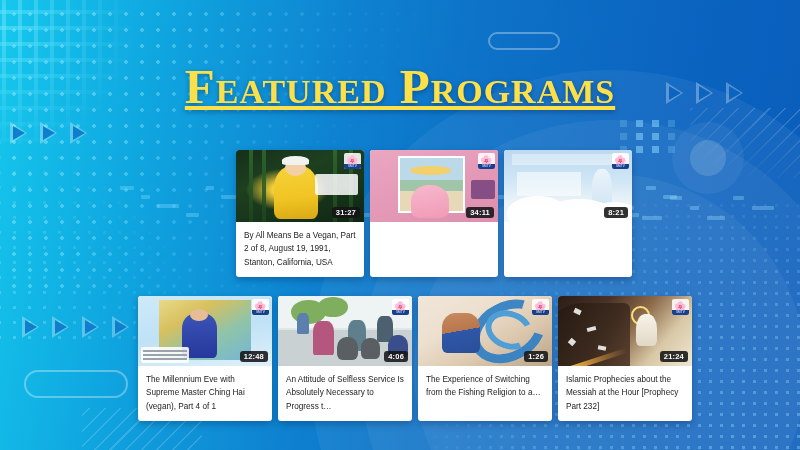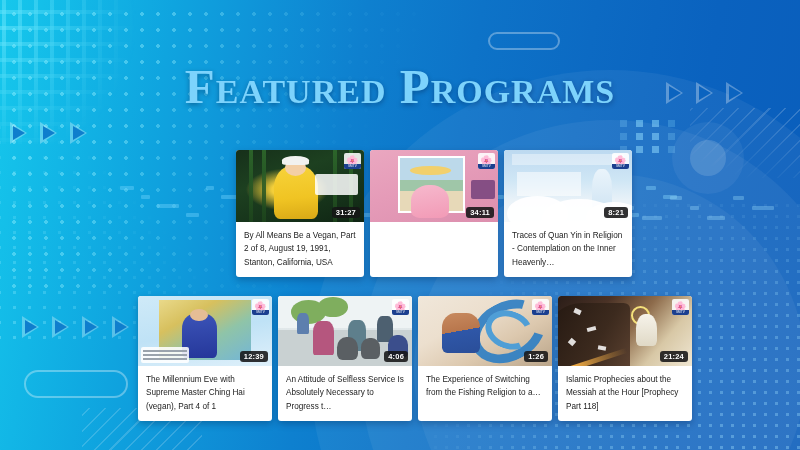--- a/index.html
+++ b/index.html
@@ -149,24 +149,25 @@
   }
 
   
   .title {
     position:absolute; left:0; right:0; top:62px;
     text-align:center;
     font-family:"Liberation Serif", "DejaVu Serif", serif;
     font-size:49px;
     font-weight:700;
     letter-spacing:1px;
-    color:#7dd3fc;
+    color:#fde047;
     font-variant:small-caps;
     text-shadow:0 2px 5px rgba(0,20,60,.38);
     line-height:1;
+    text-decoration:underline;
   }
 
   
   .row { position:absolute; display:flex; }
   .row-1 { left:236px; top:150px; gap:6px; }
   .row-2 { left:138px; top:296px; gap:6px; }
 
   .card {
     width:128px;
     background:#fff;
@@ -529,21 +530,20 @@
           <span class="cloud" style="left:2%;bottom:-12%;width:48%;height:48%"></span>
           <span class="cloud" style="left:30%;bottom:-20%;width:58%;height:52%"></span>
           <span class="cloud" style="left:64%;bottom:-14%;width:44%;height:42%"></span>
         </div>
         <div class="badge-logo">
           <span class="mark">🌸</span>
             <span class="sub">SMTV</span>
         </div>
         <div class="duration">8:21</div>
       </div>
-      <div class="caption">Traces of Quan Yin in Religion - Contemplation on the Inner Heavenly…</div>
     </div>
 
   </div>
 
   <div class="row row-2">
 
     <div class="card">
       <div class="thumb">
         <div class="art art-millennium">
           <span class="stage2"></span>
@@ -552,21 +552,21 @@
         </div>
         <div class="small-chip">
           <i style="top:3px"></i>
             <i style="top:7px"></i>
             <i style="top:11px"></i>
         </div>
         <div class="badge-logo">
           <span class="mark">🌸</span>
             <span class="sub">SMTV</span>
         </div>
-        <div class="duration">12:39</div>
+        <div class="duration">12:48</div>
       </div>
       <div class="caption">The Millennium Eve with Supreme Master Ching Hai (vegan), Part 4 of 1</div>
     </div>
 
     <div class="card">
       <div class="thumb">
         <div class="art art-service">
           <span class="sky"></span>
             <span class="road"></span>
           <span class="tree" style="left:10%;top:6%;width:26%;height:34%"></span>
@@ -615,18 +615,18 @@
           <span class="halo"></span>
             <span class="saint"></span>
             <span class="beam"></span>
         </div>
         <div class="badge-logo">
           <span class="mark">🌸</span>
             <span class="sub">SMTV</span>
         </div>
         <div class="duration">21:24</div>
       </div>
-      <div class="caption">Islamic Prophecies about the Messiah at the Hour [Prophecy Part 118]</div>
+      <div class="caption">Islamic Prophecies about the Messiah at the Hour [Prophecy Part 232]</div>
     </div>
 
   </div>
 
 </div>
 
 </body></html>

